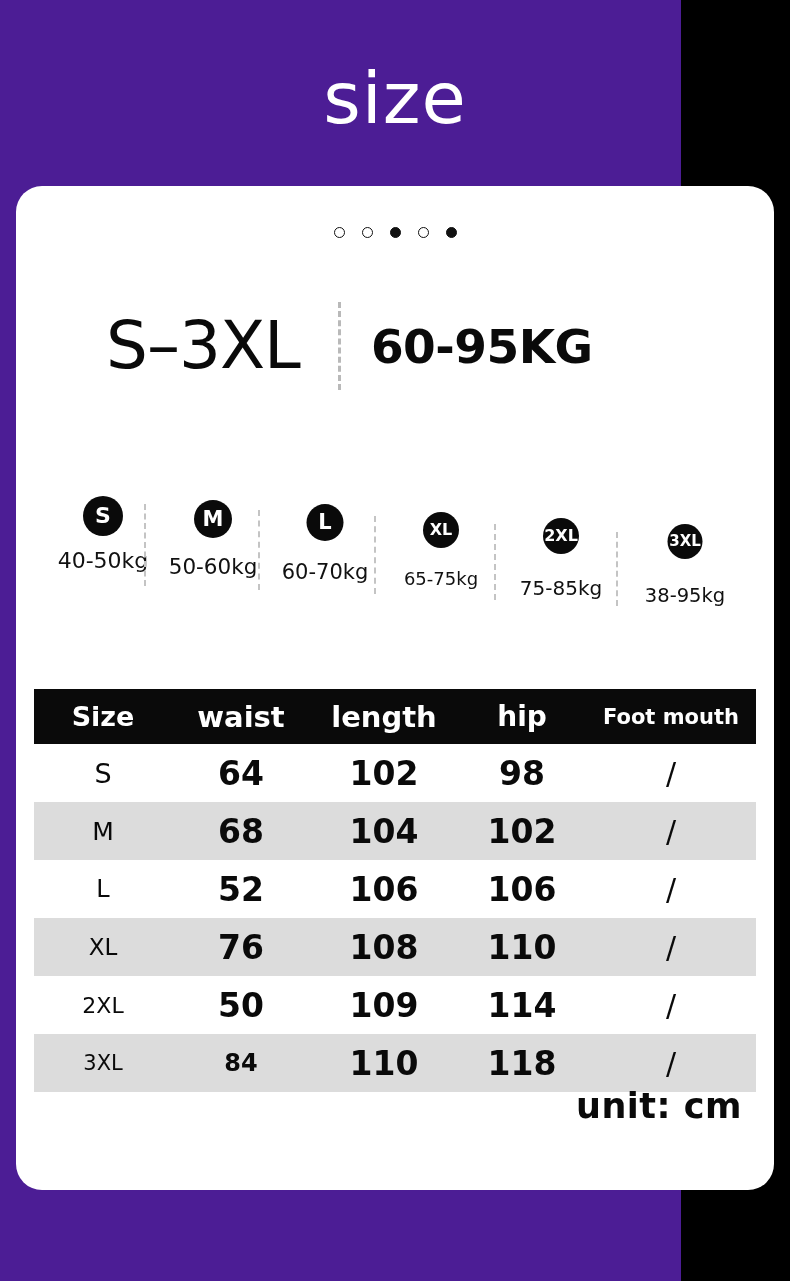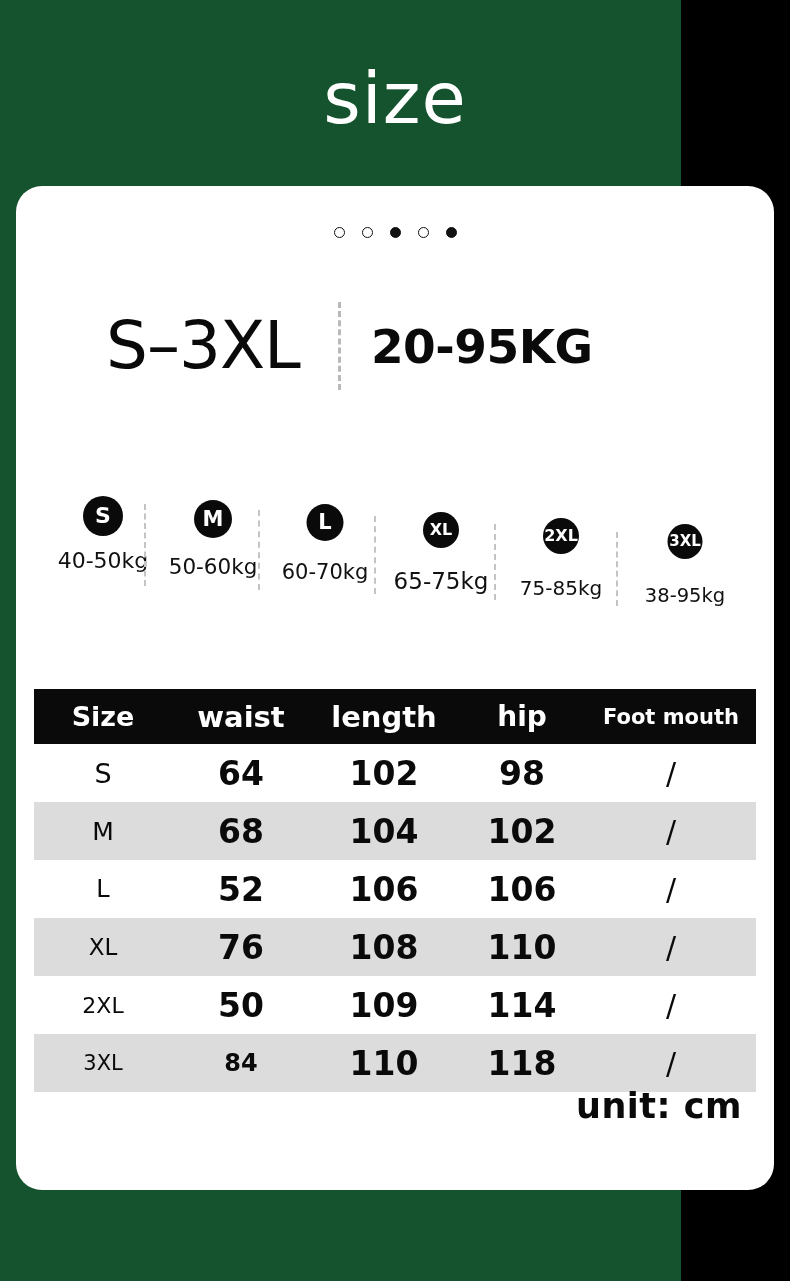--- a/index.html
+++ b/index.html
@@ -11,21 +11,21 @@
     width: 790px;
     height: 1281px;
     font-family: "DejaVu Sans", "Liberation Sans", sans-serif;
     position: relative;
     overflow: hidden;
   }
 
   .page {
     width: 681px;
     height: 1281px;
-    background: #14532d;
+    background: #4c1d95;
     position: relative;
   }
 
   
   .title {
     position: absolute;
     top: 62px;
     left: 0;
     width: 790px;
     text-align: center;
@@ -231,39 +231,39 @@
         <span class="dot"></span>
         <span class="dot"></span>
         <span class="dot filled"></span>
         <span class="dot"></span>
         <span class="dot filled"></span>
       </div>
 
     <div class="headline">
       <span class="headline-main">S–3XL</span>
       <span class="headline-sep"></span>
-      <span class="headline-sub">20-95KG</span>
+      <span class="headline-sub">60-95KG</span>
     </div>
 
     <div class="chips" id="chips-row">
         <div class="chip" style="left: 14px;">
           <span class="badge" style="width: 40px; height: 40px; font-size: 22px; top: 0px;">S</span>
           <span class="range" style="font-size: 22px; top: 52px;">40-50kg</span>
         </div>
         <div class="chip" style="left: 124px;">
           <span class="badge" style="width: 38px; height: 38px; font-size: 21px; top: 4px;">M</span>
           <span class="range" style="font-size: 21.5px; top: 58px;">50-60kg</span>
         </div>
         <div class="chip" style="left: 236px;">
           <span class="badge" style="width: 37px; height: 37px; font-size: 21px; top: 8px;">L</span>
           <span class="range" style="font-size: 21px; top: 64px;">60-70kg</span>
         </div>
         <div class="chip" style="left: 352px;">
           <span class="badge" style="width: 36px; height: 36px; font-size: 16px; top: 16px;">XL</span>
-          <span class="range" style="font-size: 23px; top: 72px;">65-75kg</span>
+          <span class="range" style="font-size: 18px; top: 72px;">65-75kg</span>
         </div>
         <div class="chip" style="left: 472px;">
           <span class="badge" style="width: 36px; height: 36px; font-size: 16px; top: 22px;">2XL</span>
           <span class="range" style="font-size: 20px; top: 80px;">75-85kg</span>
         </div>
         <div class="chip" style="left: 596px;">
           <span class="badge" style="width: 35px; height: 35px; font-size: 15px; top: 28px;">3XL</span>
           <span class="range" style="font-size: 19.5px; top: 88px;">38-95kg</span>
         </div>
         <div class="chip-divider" style="left: 114px; top: 8px; height: 82px;"></div>

